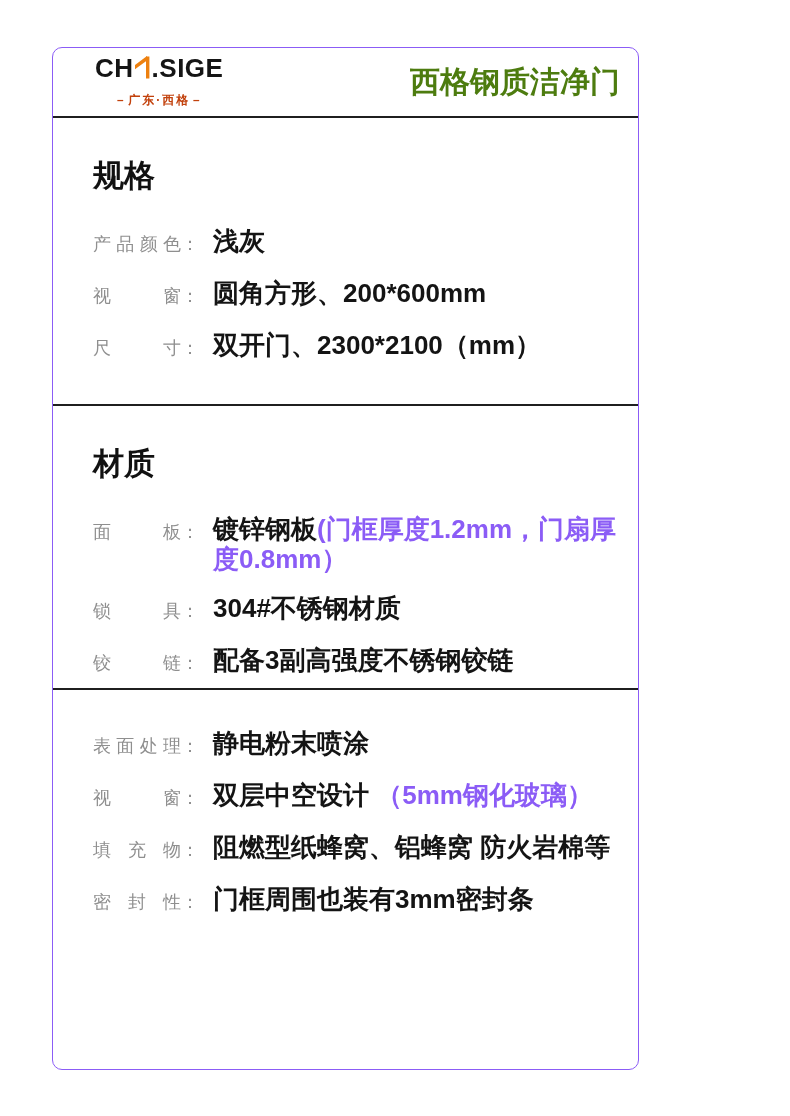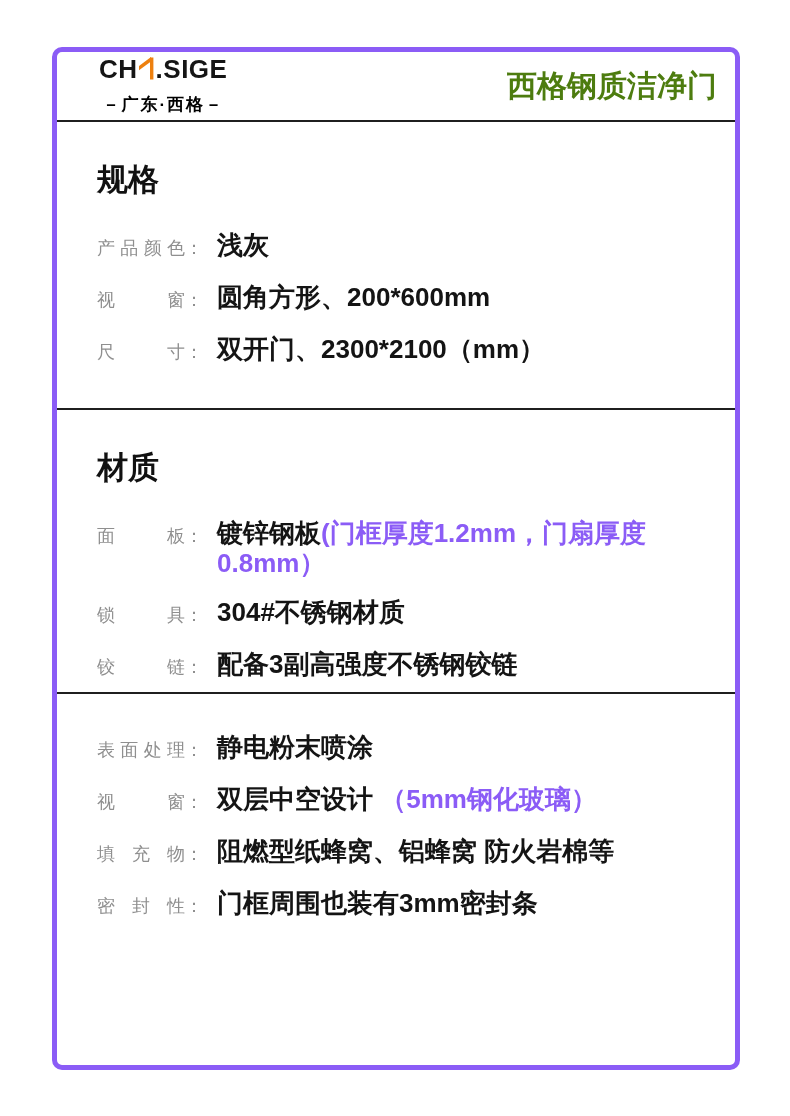--- a/index.html
+++ b/index.html
@@ -8,23 +8,23 @@
     height: 1116px;
     background: #ffffff;
     font-family: "Liberation Sans", "DejaVu Sans", sans-serif;
     position: relative;
     overflow: hidden;
   }
   .card {
     position: absolute;
     left: 52px;
     top: 47px;
-    width: 688px;
+    width: 587px;
     height: 1023px;
-    border: 5px solid #8b5cf6;
+    border: 1px solid #8b5cf6;
     border-radius: 10px;
     background: #ffffff;
     display: flex;
     flex-direction: column;
   }
   
   .header {
     height: 70px;
     flex: 0 0 70px;
     border-bottom: 2px solid #1f1f1f;
@@ -45,24 +45,24 @@
     font-size: 26px;
     line-height: 26px;
     letter-spacing: 0.5px;
     color: #151515;
   }
   .logo-door {
     margin: 1px 1px 0 1px;
   }
   .logo-sub {
     margin-top: 9px;
-    font-size: 17px;
+    font-size: 12px;
     font-weight: 700;
     letter-spacing: 2px;
-    color: #000000;
+    color: #c2410c;
     white-space: nowrap;
   }
   .header-title {
     font-size: 30px;
     font-weight: 700;
     color: #4d7c0f;
     white-space: nowrap;
   }
   
   .section {

